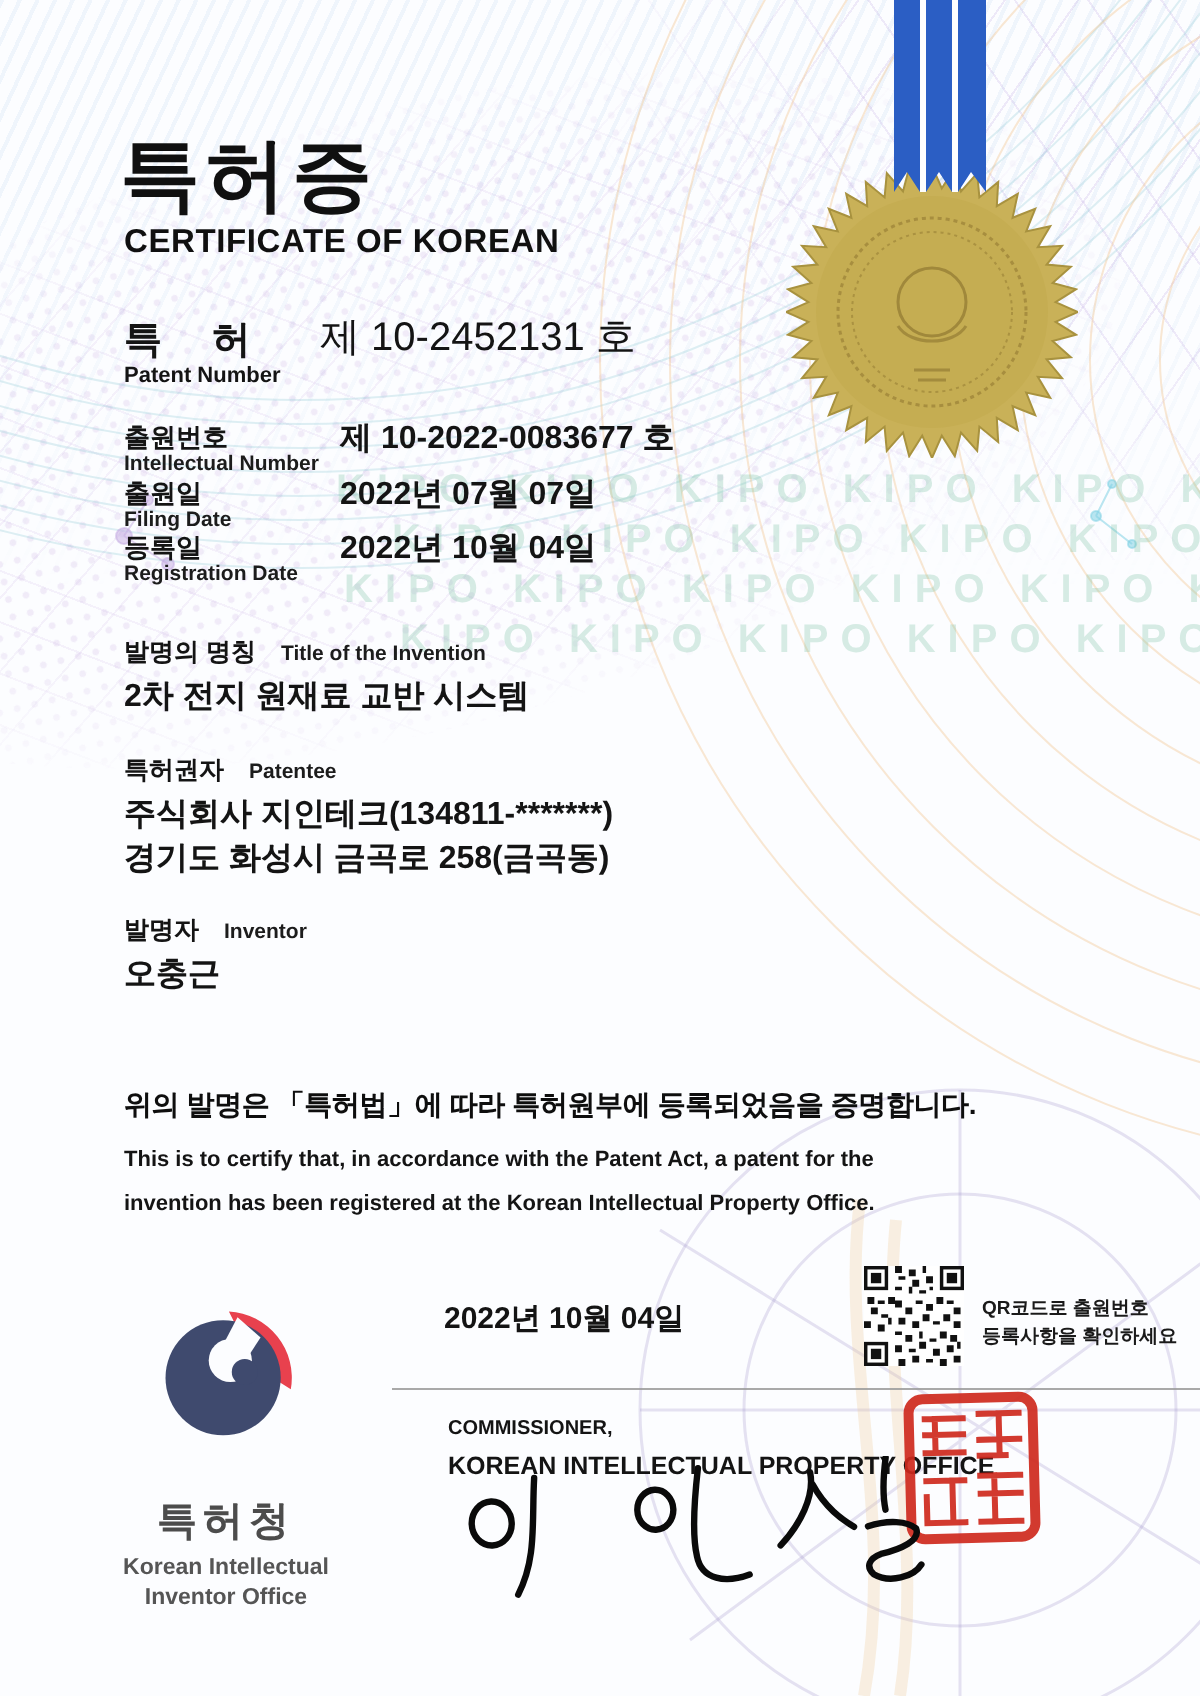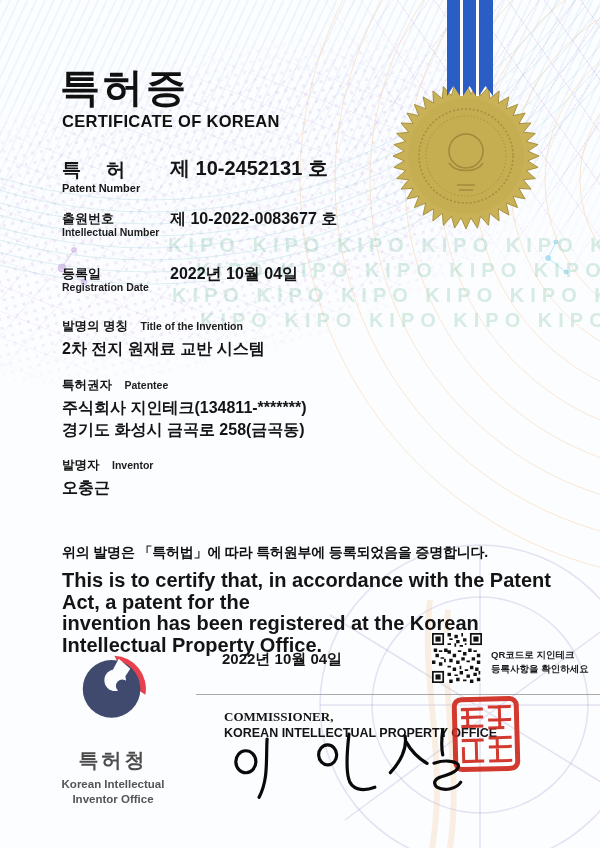--- a/index.html
+++ b/index.html
@@ -34,41 +34,41 @@
     background:linear-gradient(90deg,#2b5ec4 0 13px,#fdfdfe 13px 16px,#2b5ec4 16px 29px,
                #fdfdfe 29px 32px,#2b5ec4 32px 46px);
     clip-path:polygon(0 0,46px 0,46px 96px,38.5px 86px,32px 96px,29px 96px,
                22.5px 86px,16px 96px,13px 96px,6.5px 86px,0 96px);}
   .medal{left:393px;top:83px;z-index:3;}
   
   .title-kr{left:60px;top:60px;font-size:40px;font-weight:bold;letter-spacing:3px;color:#101010;}
   .title-en{left:62px;top:112px;font-size:16.5px;font-weight:bold;letter-spacing:.3px;color:#101010;}
   .pn-label{left:62px;top:157px;font-size:19px;font-weight:bold;letter-spacing:10px;}
   .pn-sub{left:62px;top:182px;font-size:11px;font-weight:bold;}
-  .pn-value{left:170px;top:155px;font-size:20px;font-weight:bold;}
+  .pn-value{left:160px;top:155px;font-size:20px;font-weight:normal;}
   .field{left:62px;width:520px;height:30px;}
   .f0{top:210px;} .f1{top:238px;} .f2{top:265px;}
   .field .kr{position:absolute;left:0;top:0;font-size:13px;font-weight:bold;}
   .field .en{position:absolute;left:0;top:16px;font-size:10.5px;font-weight:bold;color:#1c1c1c;}
   .field .val{position:absolute;left:108px;top:-1px;font-size:16px;font-weight:bold;}
   .section{left:62px;width:500px;}
   .sec-invention{top:318px;} .sec-patentee{top:377px;} .sec-inventor{top:457px;}
   .sec-label{font-size:12.5px;font-weight:bold;}
   .sec-label .en{font-size:10.5px;font-weight:bold;margin-left:9px;color:#1c1c1c;}
   .sec-value{font-size:16px;font-weight:bold;margin-top:3px;line-height:22px;}
   .statement{left:62px;top:544px;width:496px;}
   .st-kr{font-size:14px;font-weight:bold;letter-spacing:-.2px;color:#0e0e0e;}
-  .st-en{margin-top:8px;font-size:20px;font-weight:bold;line-height:21.5px;color:#141414;}
+  .st-en{margin-top:8px;font-size:11px;font-weight:bold;line-height:21.5px;color:#141414;}
   
   .issue-date{left:222px;top:650px;font-size:15px;font-weight:bold;}
   .qr{left:432px;top:633px;z-index:3;}
   .qr-caption{left:491px;top:648px;font-size:9.5px;font-weight:bold;line-height:13.5px;color:#1a1a1a;}
   .divider{left:196px;top:694px;width:404px;height:1px;background:#9a9a9a;opacity:.85;z-index:1;}
   .comm-kr{left:224px;top:678px;font-size:21px;font-weight:bold;letter-spacing:1px;z-index:2;}
-  .comm-en1{left:224px;top:709px;font-size:13px;font-weight:bold;font-family:Liberation Serif, serif;}
+  .comm-en1{left:224px;top:709px;font-size:10px;font-weight:bold;}
   .comm-en2{left:224px;top:726px;font-size:12.5px;font-weight:bold;}
   .signature{left:228px;top:728px;z-index:5;}
   .seal{left:452px;top:696px;z-index:2;transform:rotate(-1.5deg);}
   .logo-swirl{left:77px;top:650px;}
   .logo-kr{left:60px;top:747px;width:106px;text-align:center;font-size:20px;
            font-weight:bold;letter-spacing:3px;color:#4c4c4c;}
   .logo-en{left:40px;top:777px;width:146px;text-align:center;font-size:11.5px;
            font-weight:bold;line-height:15px;color:#555;}
   .sr{position:absolute;opacity:0;pointer-events:none;font-size:1px;}
 </style>
@@ -150,20 +150,25 @@
   <div class="abs title-en">CERTIFICATE OF KOREAN</div>
 
   <div class="abs pn-label">특 허</div>
   <div class="abs pn-sub">Patent Number</div>
   <div class="abs pn-value">제 10-2452131 호</div>
 
   <div class="abs field f0">
     <span class="kr">출원번호</span>
     <span class="en">Intellectual Number</span>
     <span class="val">제 10-2022-0083677 호</span>
+  </div>
+  <div class="abs field f1">
+    <span class="kr">출원일</span>
+    <span class="en">Filing Date</span>
+    <span class="val">2022년 07월 07일</span>
   </div>
   <div class="abs field f2">
     <span class="kr">등록일</span>
     <span class="en">Registration Date</span>
     <span class="val">2022년 10월 04일</span>
   </div>
 
   <div class="abs section sec-invention">
     <div class="sec-label">
       <span>발명의 명칭</span>
@@ -210,21 +215,21 @@
       <rect x="1" y="1" width="5" height="5" fill="#fff"></rect>
         <rect x="23" y="1" width="5" height="5" fill="#fff"></rect>
         <rect x="1" y="23" width="5" height="5" fill="#fff"></rect>
       <rect x="2" y="2" width="3" height="3"></rect>
         <rect x="24" y="2" width="3" height="3"></rect>
         <rect x="2" y="24" width="3" height="3"></rect>
       <path d="M9 0h2v2h-2z M13 1h2v2h-2z M17 0h1v2h-1z M10 3h2v1h-2z M14 4h2v2h-2z M18 3h2v2h-2z M9 6h2v1h-2z M13 6h1v2h-1z M16 7h2v1h-2z M19 6h1v1h-1z M1 9h2v2h-2z M4 10h2v1h-2z M7 9h2v2h-2z M2 12h2v2h-2z M5 14h2v1h-2z M0 16h2v2h-2z M4 17h2v2h-2z M7 15h1v2h-1z M9 10h2v2h-2z M12 12h2v2h-2z M15 10h2v1h-2z M18 11h2v2h-2z M21 9h2v2h-2z M24 10h2v1h-2z M26 12h2v2h-2z M10 15h2v2h-2z M14 16h2v2h-2z M17 14h2v2h-2z M20 16h2v1h-2z M23 14h2v2h-2z M26 16h2v2h-2z M9 19h2v1h-2z M12 20h2v2h-2z M16 19h1v2h-1z M19 21h2v1h-2z M22 19h2v2h-2z M25 20h2v2h-2z M9 23h2v2h-2z M13 24h2v1h-2z M16 22h2v2h-2z M20 24h2v2h-2z M24 23h2v2h-2z M27 22h1v2h-1z M10 27h2v2h-2z M14 26h2v2h-2z M18 27h2v1h-2z M22 27h2v2h-2z M26 26h2v2h-2z"></path>
     </g>
   </svg>
   <div class="abs qr-caption">
-    <div>QR코드로 지인테크</div>
+    <div>QR코드로 출원번호</div>
     <div>등록사항을 확인하세요</div>
   </div>
 
   <div class="abs divider"></div>
   <div class="abs comm-en1">COMMISSIONER,</div>
   <div class="abs comm-en2">KOREAN INTELLECTUAL PROPERTY OFFICE</div>
 
   <svg class="abs signature" width="250" height="72" viewBox="0 0 250 72">
     <g fill="none" stroke="#0a0a0a" stroke-width="3.2" stroke-linecap="round" transform="rotate(-2 125 36)">
       <ellipse cx="18" cy="30" rx="10" ry="11"></ellipse>

